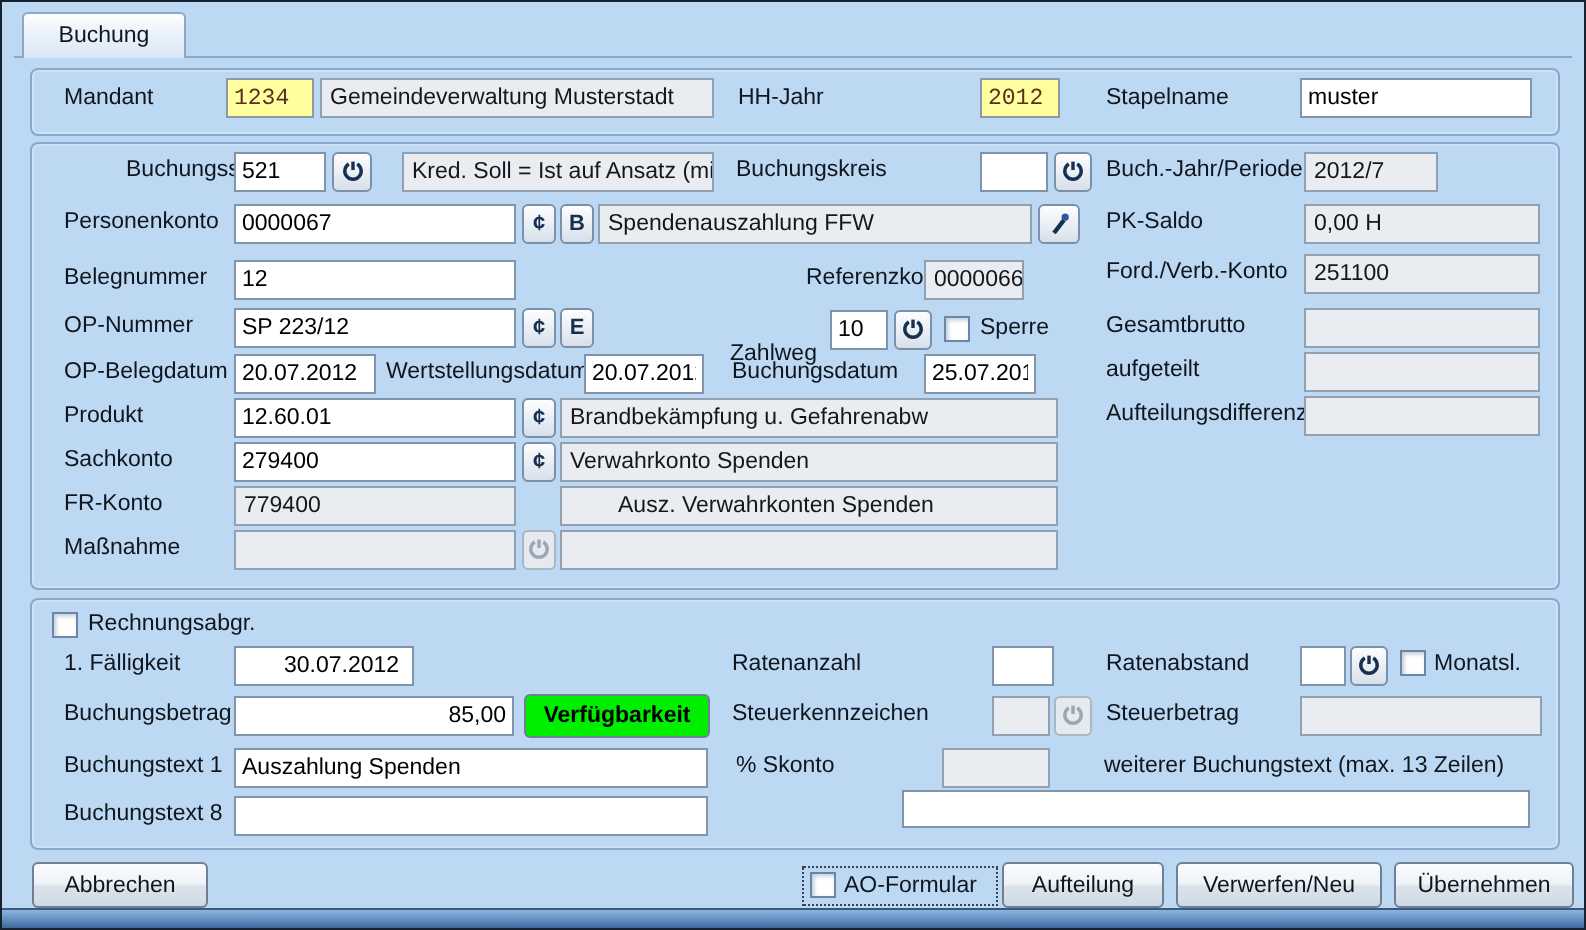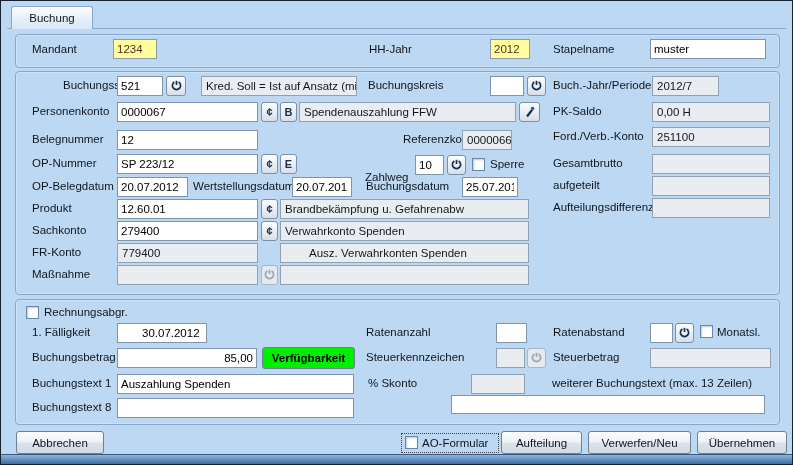--- a/index.html
+++ b/index.html
@@ -40,21 +40,21 @@
     font-size:11.5px; color:#000; padding:0 3px;
   }
   .ta-r { text-align:right; }
 
   .ro {
     position:absolute; height:20px;
     border:1px solid #91a1b2; background:#e9edf2;
     font-size:11.5px; line-height:18px; color:#14181d;
     padding:0 4px; overflow:hidden; white-space:nowrap;
   }
-  .yellow { background:#ffff9e !important; border:1px solid #8f9aa6 !important; color:#5e2d22 !important; }
+  .yellow { background:#ffff9e !important; border:1px solid #8f9aa6 !important; color:#5e2d22 !important;font-family:Liberation Mono, monospace; }
 
   .btn-sm {
     position:absolute; width:17px; height:20px;
     border:1px solid #7b90aa; border-radius:3px;
     background:linear-gradient(#fdfdfe,#eaeff5 50%,#d7dfe9);
     display:flex; align-items:center; justify-content:center;
     font-size:11px; font-weight:bold; color:#17304f; cursor:pointer;
     font-family:"Liberation Sans", sans-serif; line-height:1;
   }
   .btn-sm.disabled { color:#9aa7b5; background:#e6eaef; border-color:#aab6c2; cursor:default; }
@@ -92,20 +92,21 @@
     <span>Buchung</span>
   </div>
   <div class="tabline"></div>
 
   <div class="group" style="left:14px; top:33px; width:765px; height:34px;"></div>
   <div class="group" style="left:14px; top:70px; width:765px; height:224px;"></div>
   <div class="group" style="left:14px; top:298px; width:765px; height:126px;"></div>
 
   <div class="lbl" style="left:31px; top:42px;">Mandant</div>
   <input class="inp yellow" style="left: 112px; top: 38px; width: 44px;" value="1234">
+  <div class="ro" style="left:159px; top:38px; width:197px;">Gemeindeverwaltung Musterstadt</div>
   <div class="lbl" style="left:368px; top:42px;">HH-Jahr</div>
   <input class="inp yellow" style="left: 489px; top: 38px; width: 40px;" value="2012">
   <div class="lbl" style="left:552px; top:42px;">Stapelname</div>
   <input class="inp" style="left: 649px; top: 38px; width: 116px;" value="muster">
 
   <div class="lbl" style="left:31px; top:78px;margin-left:31px;">Buchungsschl.</div>
   <input class="inp" style="left: 116px; top: 75px; width: 46px;" value="521">
   <button class="btn-sm" style="left:165px; top:75px; width:20px;">
     <svg width="11" height="12" viewBox="0 0 11 12">
         <path d="M3.4 2 A4.1 4.1 0 1 0 7.6 2" fill="none" stroke="#17304f" stroke-width="1.7"></path>

